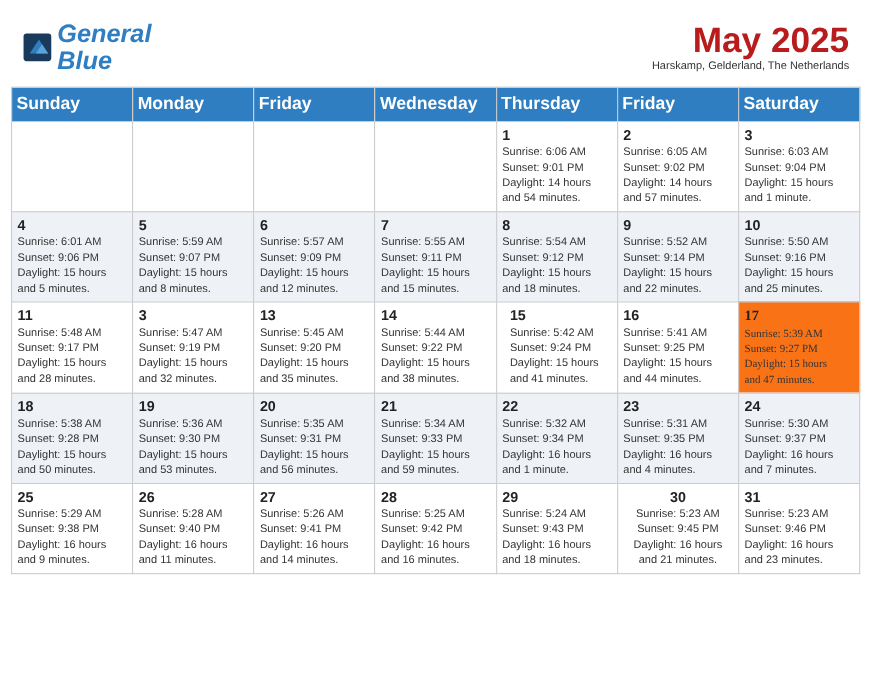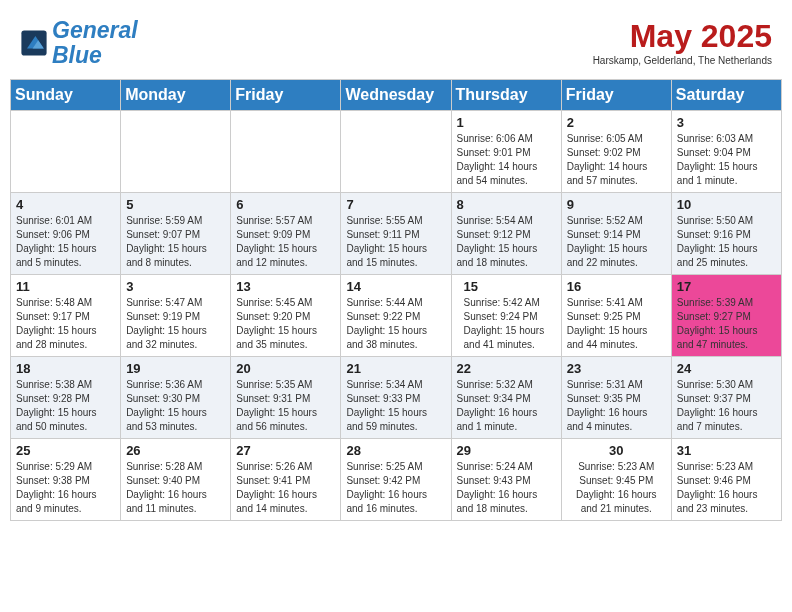--- a/index.html
+++ b/index.html
@@ -191,21 +191,21 @@
           <div class="day-detail">Sunrise: 5:44 AM<br>Sunset: 9:22 PM<br>Daylight: 15 hours<br>and 38 minutes.</div>
         </td>
         <td style="background: rgb(255, 255, 255); padding-left: 12px;">
           <div class="day-num">15</div>
           <div class="day-detail">Sunrise: 5:42 AM<br>Sunset: 9:24 PM<br>Daylight: 15 hours<br>and 41 minutes.</div>
         </td>
         <td style="background: rgb(255, 255, 255);">
           <div class="day-num">16</div>
           <div class="day-detail">Sunrise: 5:41 AM<br>Sunset: 9:25 PM<br>Daylight: 15 hours<br>and 44 minutes.</div>
         </td>
-        <td style="background: #ec4899;">
+        <td style="background: #f97316; font-family: Liberation Serif, serif;">
           <div class="day-num">17</div>
           <div class="day-detail">Sunrise: 5:39 AM<br>Sunset: 9:27 PM<br>Daylight: 15 hours<br>and 47 minutes.</div>
         </td>
       </tr>
       <tr>
         <td style="background: rgb(238, 242, 247);">
           <div class="day-num">18</div>
           <div class="day-detail">Sunrise: 5:38 AM<br>Sunset: 9:28 PM<br>Daylight: 15 hours<br>and 50 minutes.</div>
         </td>
         <td style="background: rgb(238, 242, 247);">

